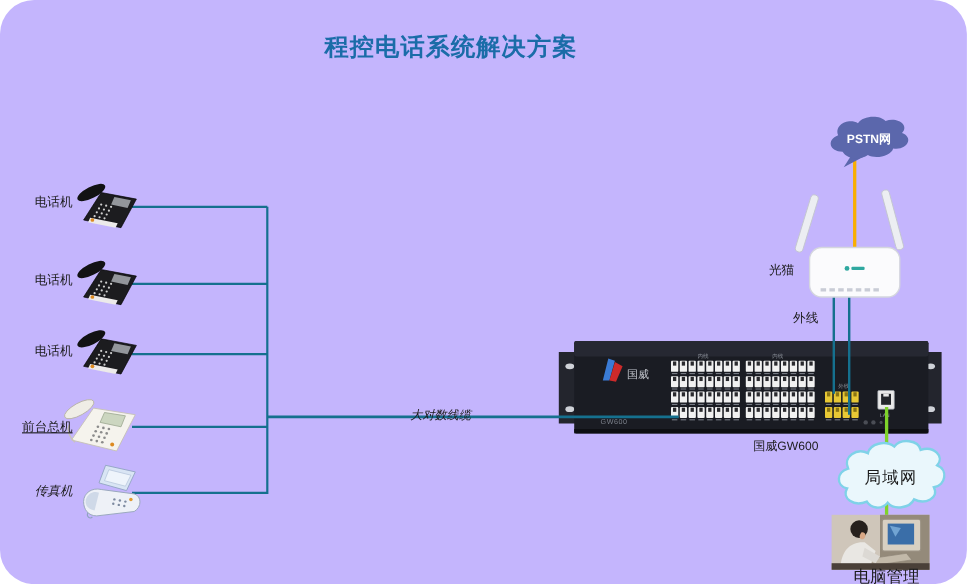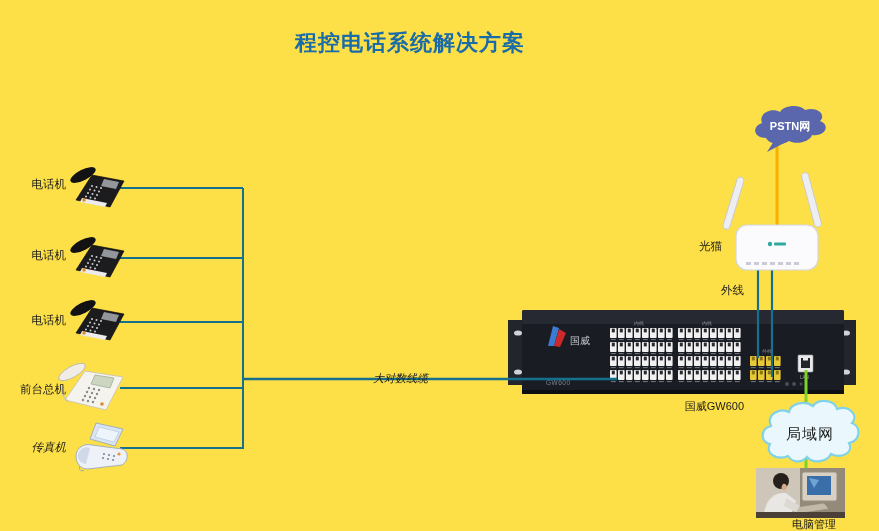--- a/index.html
+++ b/index.html
@@ -1,17 +1,17 @@
 <!DOCTYPE html>
 <html><head>
 <meta charset="utf-8">
 <style>
   html,body{margin:0;padding:0;background:#ffffff;}
-  #canvas{position:relative;width:879px;height:531px;background:#fde047;overflow:hidden;
-          font-family:"Liberation Sans","DejaVu Sans",sans-serif;}
+  #canvas{position:relative;width:879px;height:531px;background:#c4b5fd;overflow:hidden;
+          font-family:"Liberation Sans","DejaVu Sans",sans-serif;border-radius:31px;}
   .abs{position:absolute;}
   .lbl{position:absolute;font-size:11.5px;color:#1b1b1b;text-align:right;line-height:13px;white-space:nowrap;}
   .title{position:absolute;left:250px;top:28px;width:320px;text-align:center;
          font-size:22px;font-weight:bold;color:#1a6ca8;letter-spacing:1px;}
   svg{display:block;overflow:visible;}
 </style>
 </head>
 <body>
 
 <div id="canvas">
@@ -376,21 +376,21 @@
   <div class="lbl" style="left:22px;top:249px;width:44px;">电话机</div>
 
   <svg class="abs" style="left:68px;top:293px;" width="64" height="50">
       <use href="#sym-phone-black"></use>
     </svg>
   <div class="lbl" style="left:22px;top:314px;width:44px;">电话机</div>
 
   <svg class="abs" style="left:55px;top:352px;" width="76" height="60">
       <use href="#sym-phone-white"></use>
     </svg>
-  <div class="lbl" style="left:8px;top:383px;width:58px;">前台总机</div>
+  <div class="lbl" style="left:8px;top:383px;width:58px;text-decoration:underline;">前台总机</div>
 
   <svg class="abs" style="left:70px;top:420px;" width="64" height="54">
       <use href="#sym-fax"></use>
     </svg>
   <div class="lbl" style="left:22px;top:441px;width:44px;font-style:italic;">传真机</div>
 
   <div class="lbl" style="left:332px;top:372px;width:96px;font-size:11px;font-style:italic;">大对数线缆</div>
 
   <div class="lbl" style="left:658px;top:400px;width:86px;font-size:11px;">国威GW600</div>
 
@@ -423,15 +423,15 @@
   <div class="lbl" style="left:710px;top:284px;width:34px;">外线</div>
 
   <svg class="abs" style="left:758px;top:398px;" width="104" height="68" viewBox="0 0 104 68">
     <path d="M30 58 C18 63 7 55 12 46 C2 44 2 31 13 28 C8 17 21 9 31 14 C33 5 47 2 55 8 C61 0 77 2 79 11 C91 7 101 17 94 25 C104 29 102 43 91 45 C96 55 83 61 73 56 C69 64 55 66 49 59 C43 66 34 64 30 58 Z" fill="#eaf7fc" stroke="#7fd2e8" stroke-width="2.2"></path>
     <text x="52" y="41" font-size="15" fill="#1b1b1b" text-anchor="middle" letter-spacing="1">局域网</text>
   </svg>
 
   <svg class="abs" style="left:756px;top:468px;" width="89" height="50">
       <use href="#sym-person-pc"></use>
     </svg>
-  <div class="lbl" style="left:766px;top:518px;width:70px;font-size:11px;">电脑管理</div>
+  <div class="lbl" style="left:766px;top:518px;width:70px;font-size:15px;">电脑管理</div>
 
 </div>
 
 </body></html>

